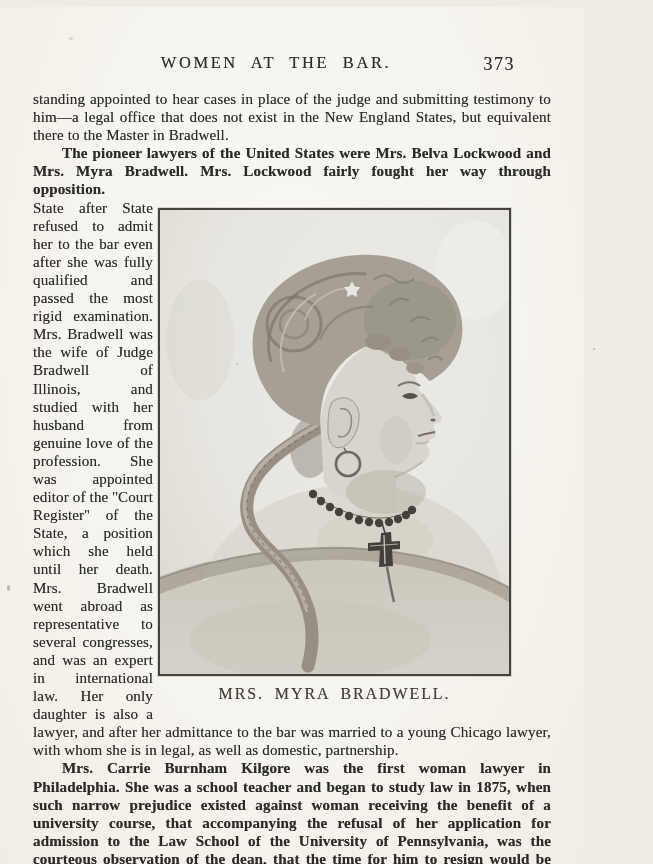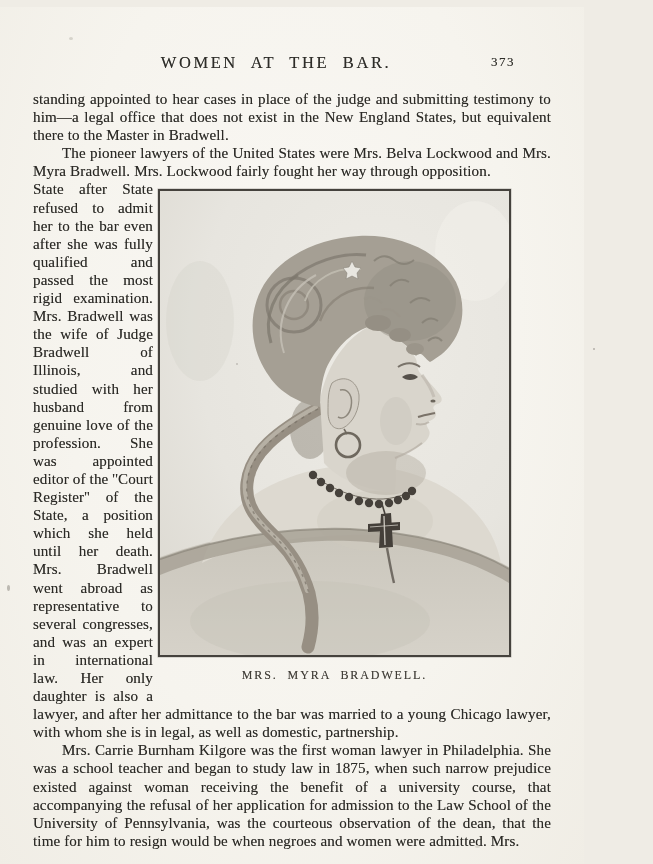--- a/index.html
+++ b/index.html
@@ -30,54 +30,54 @@
     transform:translateX(-16px);
     font-size:16.5px;
     letter-spacing:2.6px;
     word-spacing:7px;
     color:#2e2d29;
     text-shadow:0 0 .5px rgba(46,45,41,.55);
     white-space:nowrap;
   }
   .page-number {
     position:absolute; right:36px; top:1px;
-    font-size:13px;
+    font-size:18px;
     letter-spacing:1.5px;
     color:#2e2d29;
     text-shadow:0 0 .4px rgba(46,45,41,.5);
   }
   
   .body-text {
     font-size:15.1px;
     line-height:18.1px;
     text-align:justify;
     letter-spacing:.12px;
     color:#2b2a26;
     text-shadow:0 0 .45px rgba(43,42,38,.5);
   }
   .body-text p { margin:0; }
-  .body-text p.indent { text-indent:29px; }
+  .body-text p.indent { text-indent:29px;font-weight:bold; }
   
   .portrait-figure {
     float:right;
     width:353px;
     margin:9px 40px 13px 5px;
   }
   .photo-frame {
     box-sizing:border-box;
     width:353px; height:468px;
     border:2px solid #45423d;
     background:#e9e7e1;
     box-shadow:0 0 0 .5px rgba(69,66,61,.35);
   }
   .photo-frame svg { display:block; width:100%; height:100%; }
   .figure-caption {
     margin-top:9px;
     text-align:center;
-    font-size:12px;
+    font-size:16px;
     letter-spacing:1.9px;
     word-spacing:5px;
     color:#413e38;
     text-shadow:0 0 .4px rgba(65,62,56,.5);
     white-space:nowrap;
   }
   
   .speck { position:absolute; border-radius:50%; pointer-events:none; }
   .speck.s1 { left:7px;  top:578px; width:3px; height:6px; background:#8f8c84; opacity:.55; }
   .speck.s2 { left:593px; top:341px; width:2px; height:2px; background:#9a968e; opacity:.7; }

